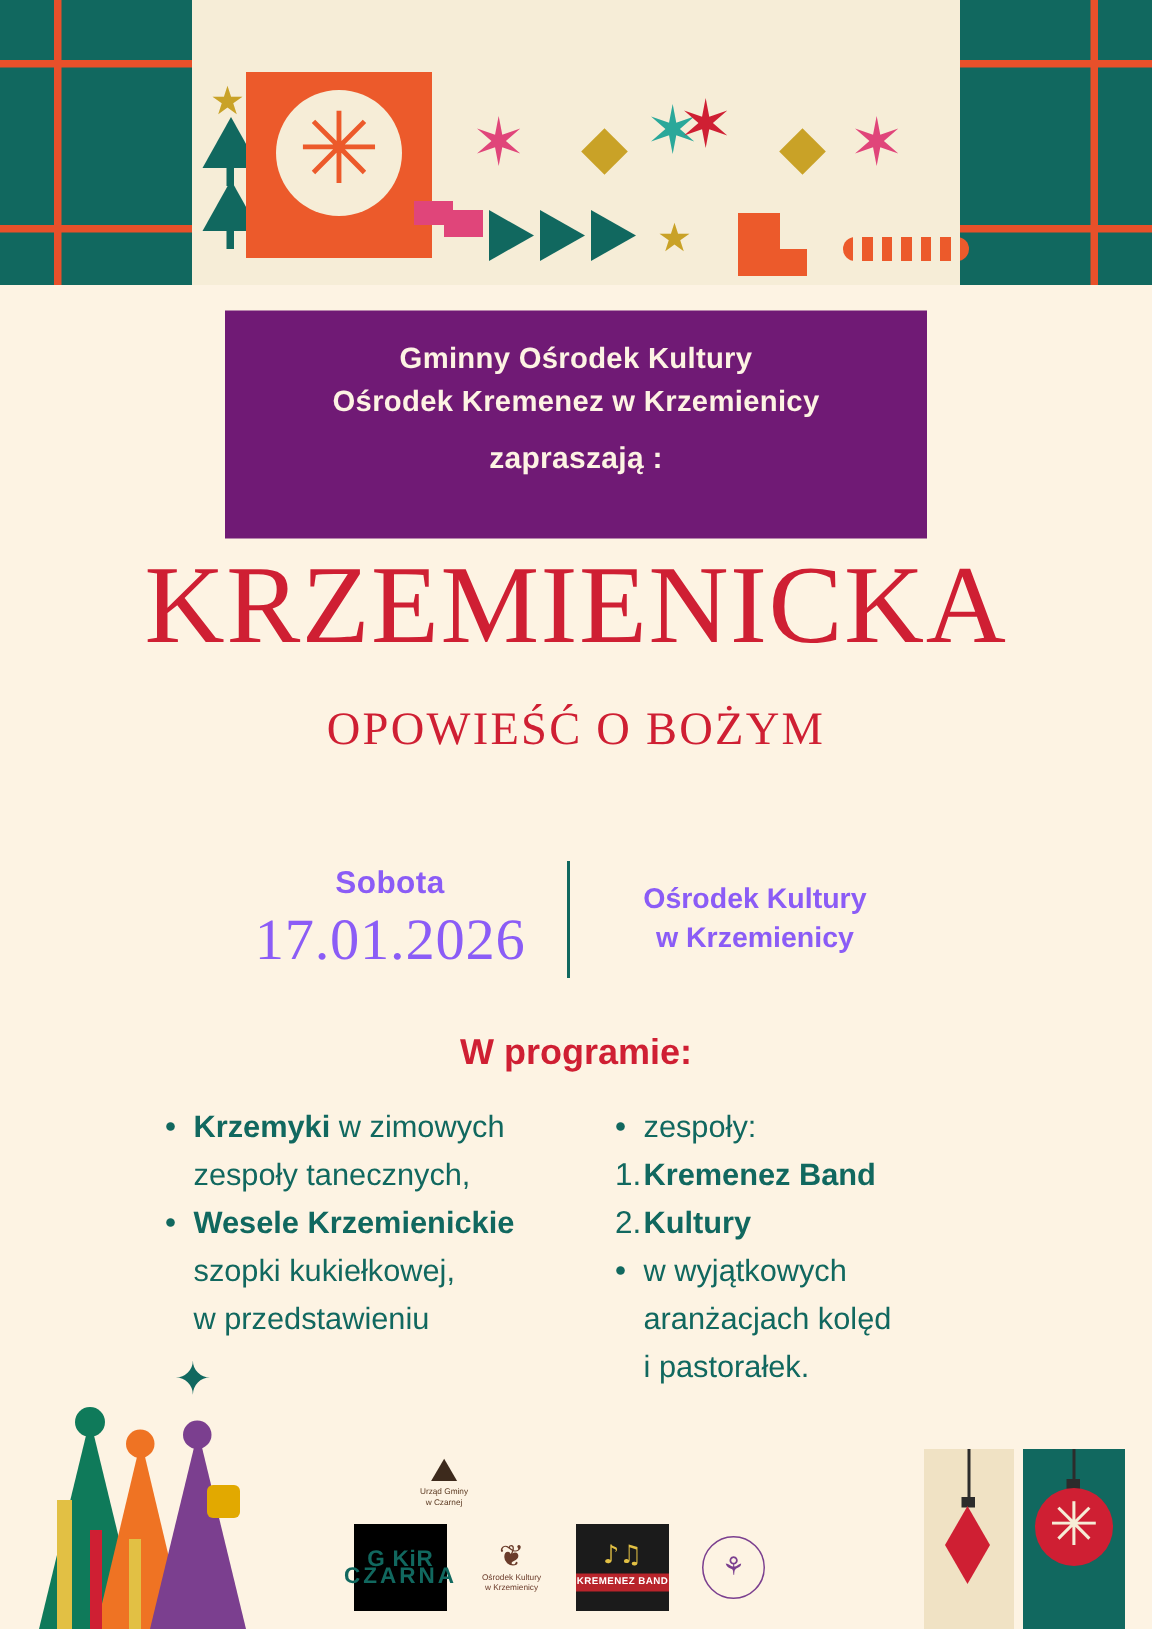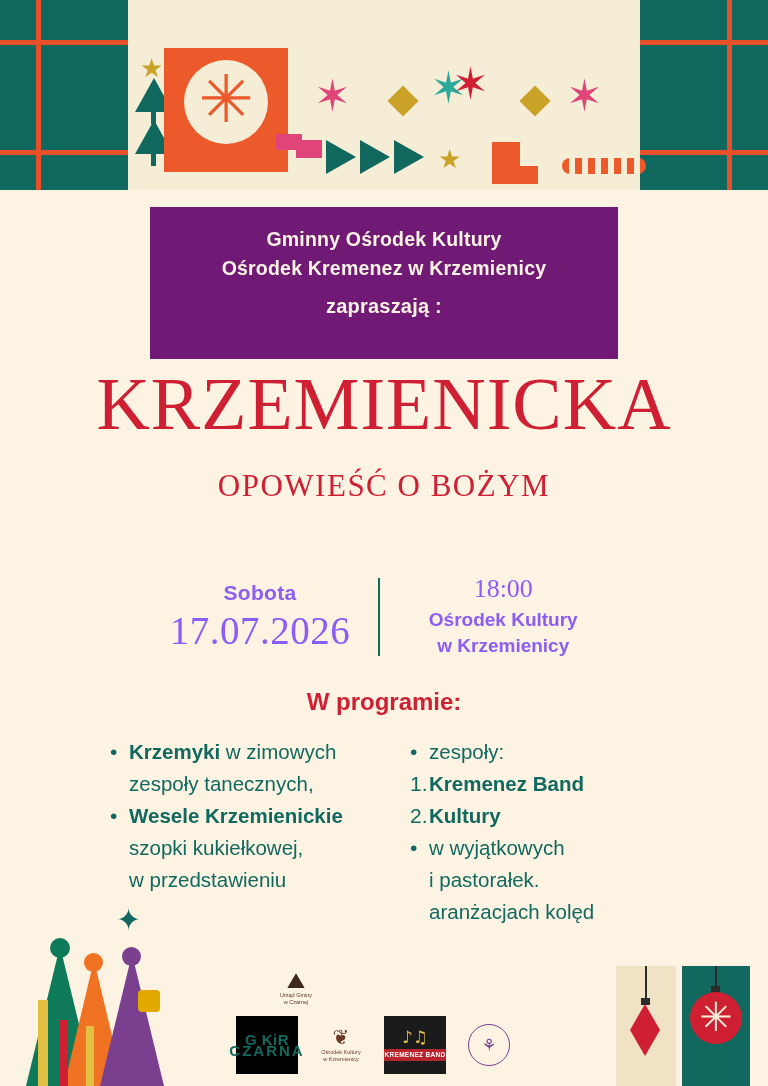--- a/index.html
+++ b/index.html
@@ -491,25 +491,24 @@
 </div>
 
 <div class="main-title">KRZEMIENICKA</div>
 <div class="subtitle">
   <div>OPOWIEŚĆ O BOŻYM</div>
 </div>
 
 <div class="when-where">
   <div class="when">
     <div class="day">Sobota</div>
-    <div class="date">17.07.2026</div>
+    <div class="date">17.01.2026</div>
   </div>
   <div class="divider-v"></div>
   <div class="where">
-    <div class="hour">18:00</div>
     <div class="place">Ośrodek Kultury</div>
     <div class="place">w Krzemienicy</div>
   </div>
 </div>
 
 <div class="program-title">W programie:</div>
 
 <div class="program-cols">
   <div class="col-left">
       <div class="li">
@@ -545,25 +544,25 @@
       <div class="li">
         <span class="bullet">2.</span>
         <span class="txt"><b>Kultury</b></span>
       </div>
       <div class="li">
         <span class="bullet">•</span>
         <span class="txt">w wyjątkowych</span>
       </div>
       <div class="li">
         <span class="bullet"></span>
+        <span class="txt">aranżacjach kolęd</span>
+      </div>
+      <div class="li">
+        <span class="bullet"></span>
         <span class="txt">i pastorałek.</span>
-      </div>
-      <div class="li">
-        <span class="bullet"></span>
-        <span class="txt">aranżacjach kolęd</span>
       </div>
     </div>
 </div>
 
 <div class="kings">
   <div class="star-burst" style="left:96px; top:6px;">✦</div>
 
   <div class="king" style="left:6px; border-left:34px solid transparent; border-right:34px solid transparent; border-bottom:140px solid #0f7a5a;"></div>
   <div class="king-head" style="left:30px; bottom:128px; width:20px; height:20px; background:#0f7a5a;"></div>
 

